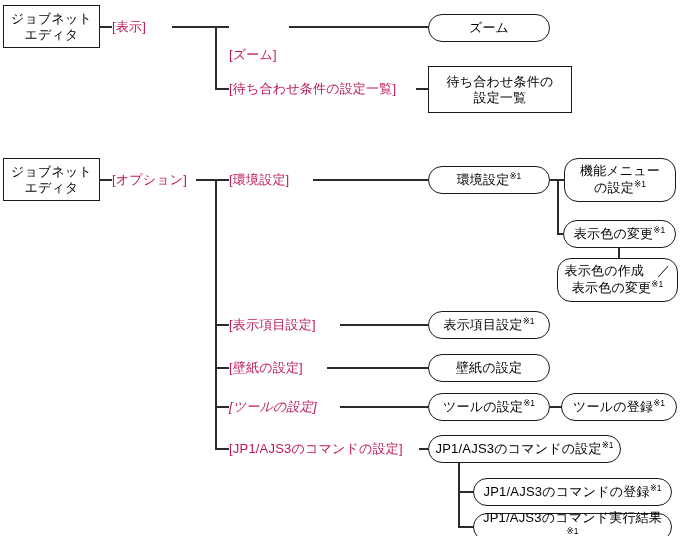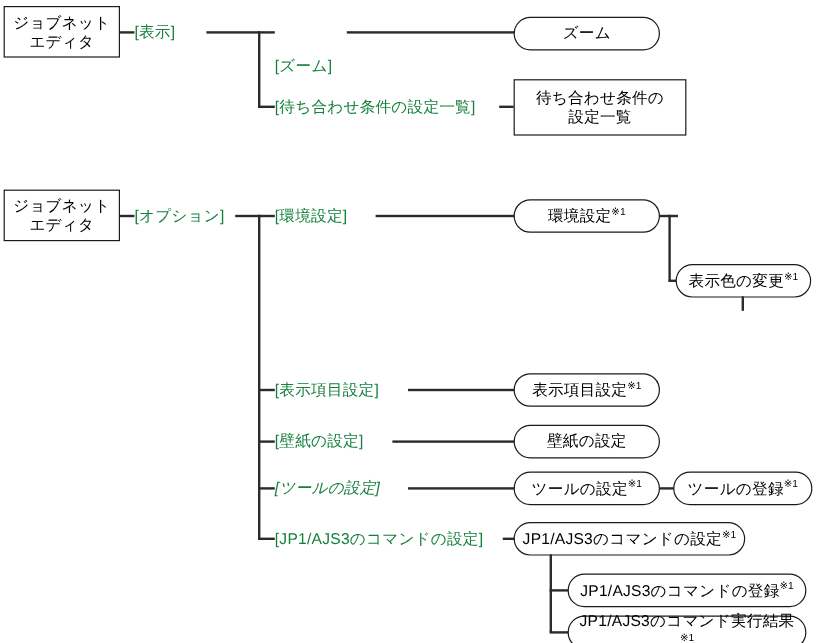--- a/index.html
+++ b/index.html
@@ -38,21 +38,21 @@
   .node.rect { border-radius: 0; }
   .node.round { border-radius: 14px; }
   .node .txt { display: block; width: 100%; }
 
   
   .label {
     position: absolute;
     font-size: 13px;
     line-height: 1;
     white-space: nowrap;
-    color: #15803d;
+    color: #be185d;
     letter-spacing: 0.2px;
   }
 
   
   .ln {
     position: absolute;
     background: #2b2b2b;
   }
   .ln.h { height: 1.6px; }
   .ln.v { width: 1.6px; }
@@ -124,30 +124,42 @@
   <div class="node round" style="left:428px; top:166px; width:122px; height:28px;">
     <span class="txt">
       <span>環境設定</span><span class="sup">※1</span>
     </span>
   </div>
 
   <div class="ln h" style="left:550px; top:179px; width:8px;"></div>
   <div class="ln v" style="left:557px; top:179px; height:55px;"></div>
 
   <div class="ln h" style="left:557px; top:179px; width:8px;"></div>
+  <div class="node round" style="left:564px; top:158px; width:112px; height:44px;">
+    <span class="txt">
+      <span>機能メニュー</span><br>
+      <span>の設定</span><span class="sup">※1</span>
+    </span>
+  </div>
 
   <div class="ln h" style="left:557px; top:233px; width:8px;"></div>
   <div class="node round" style="left:563px; top:220px; width:113px; height:28px;">
     <span class="txt">
       <span>表示色の変更</span><span class="sup">※1</span>
     </span>
   </div>
 
   <div class="ln v" style="left:618px; top:247px; height:12px;"></div>
 
+  <div class="node round" style="left:557px; top:258px; width:121px; height:44px;">
+    <span class="txt">
+      <span>表示色の作成　／</span><br>
+      <span>表示色の変更</span><span class="sup">※1</span>
+    </span>
+  </div>
 
   <div class="ln h" style="left:215px; top:324px; width:14px;"></div>
   <span class="label" style="left:229px; top:318px;">[表示項目設定]</span>
   <div class="ln h" style="left:340px; top:324px; width:89px;"></div>
 
   <div class="node round" style="left:428px; top:311px; width:122px; height:28px;">
     <span class="txt">
       <span>表示項目設定</span><span class="sup">※1</span>
     </span>
   </div>

